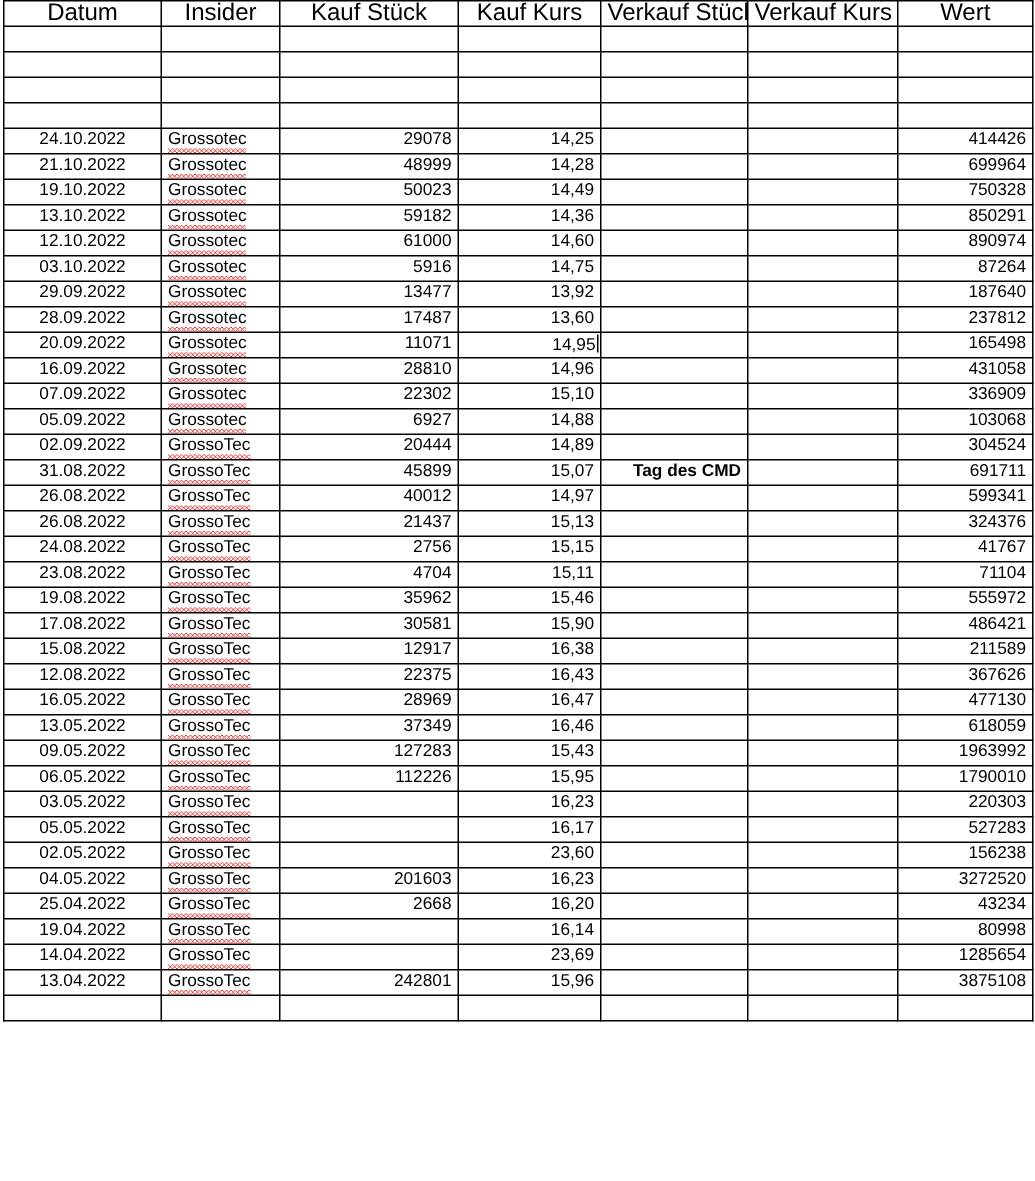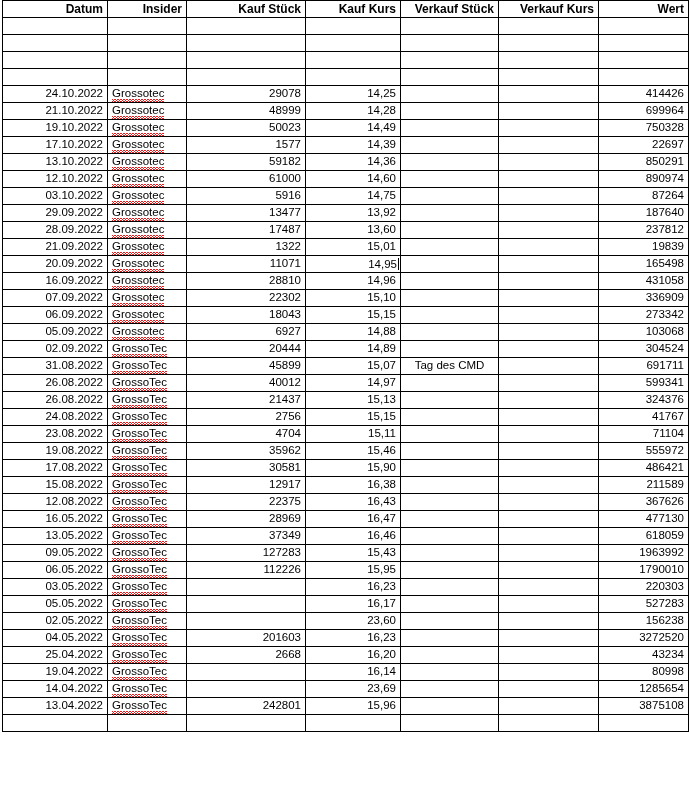--- a/index.html
+++ b/index.html
@@ -36,41 +36,41 @@
     border: 1px solid #000000;
     padding: 0 4px;
     height: 17px;
     box-sizing: border-box;
     overflow: hidden;
     white-space: nowrap;
     vertical-align: middle;
   }
 
   thead th {
-    font-weight: bold;
-    text-align: right;
+    font-weight: normal;
+    text-align: center;
     height: 19px;
-    font-size: 12px;
+    font-size: 16px;
     letter-spacing: 0px;
   }
 
   
   col.c-datum        { width: 105px; }
   col.c-insider      { width: 79px;  }
   col.c-kaufstueck   { width: 119px; }
   col.c-kaufkurs     { width: 95px;  }
   col.c-verkaufstueck{ width: 98px;  }
   col.c-verkaufkurs  { width: 100px; }
   col.c-wert         { width: 90px;  }
 
-  td.datum        { text-align: right;   padding-left: 6px; margin-top: 24px; }
+  td.datum        { text-align: center;   padding-left: 6px; margin-top: 24px; }
   td.insider      { text-align: left; position: relative; }
   td.num          { text-align: right;  padding-right: 6px; }
   td.wert         { text-align: right;  padding-right: 6px; font-weight: normal; }
-  td.note         { text-align: center; font-weight: normal; }
+  td.note         { text-align: right; font-weight: bold; }
   td.blank        { }
 
   
   .sp {
     position: relative;
     display: inline-block;
     padding-bottom: 1px;
   }
   .sp::after {
     content: "";
@@ -180,29 +180,20 @@
         <tr>
           <td class="datum">19.10.2022</td>
           <td class="insider"><span class="sp">Grossotec</span></td>
           <td class="num">50023</td>
           <td class="num">14,49</td>
           <td class="num"></td>
           <td class="num"></td>
           <td class="wert">750328</td>
         </tr>
         <tr>
-          <td class="datum">17.10.2022</td>
-          <td class="insider"><span class="sp">Grossotec</span></td>
-          <td class="num">1577</td>
-          <td class="num">14,39</td>
-          <td class="num"></td>
-          <td class="num"></td>
-          <td class="wert">22697</td>
-        </tr>
-        <tr>
           <td class="datum">13.10.2022</td>
           <td class="insider"><span class="sp">Grossotec</span></td>
           <td class="num">59182</td>
           <td class="num">14,36</td>
           <td class="num"></td>
           <td class="num"></td>
           <td class="wert">850291</td>
         </tr>
         <tr>
           <td class="datum">12.10.2022</td>
@@ -234,29 +225,20 @@
         <tr>
           <td class="datum">28.09.2022</td>
           <td class="insider"><span class="sp">Grossotec</span></td>
           <td class="num">17487</td>
           <td class="num">13,60</td>
           <td class="num"></td>
           <td class="num"></td>
           <td class="wert">237812</td>
         </tr>
         <tr>
-          <td class="datum">21.09.2022</td>
-          <td class="insider"><span class="sp">Grossotec</span></td>
-          <td class="num">1322</td>
-          <td class="num">15,01</td>
-          <td class="num"></td>
-          <td class="num"></td>
-          <td class="wert">19839</td>
-        </tr>
-        <tr>
           <td class="datum">20.09.2022</td>
           <td class="insider"><span class="sp">Grossotec</span></td>
           <td class="num">11071</td>
           <td class="num" style="padding-right: 1px;"><span>14,95</span><span class="caret"></span></td>
           <td class="num"></td>
           <td class="num"></td>
           <td class="wert">165498</td>
         </tr>
         <tr>
           <td class="datum">16.09.2022</td>
@@ -268,29 +250,20 @@
           <td class="wert">431058</td>
         </tr>
         <tr>
           <td class="datum">07.09.2022</td>
           <td class="insider"><span class="sp">Grossotec</span></td>
           <td class="num">22302</td>
           <td class="num">15,10</td>
           <td class="num"></td>
           <td class="num"></td>
           <td class="wert">336909</td>
-        </tr>
-        <tr>
-          <td class="datum">06.09.2022</td>
-          <td class="insider"><span class="sp">Grossotec</span></td>
-          <td class="num">18043</td>
-          <td class="num">15,15</td>
-          <td class="num"></td>
-          <td class="num"></td>
-          <td class="wert">273342</td>
         </tr>
         <tr>
           <td class="datum">05.09.2022</td>
           <td class="insider"><span class="sp">Grossotec</span></td>
           <td class="num">6927</td>
           <td class="num">14,88</td>
           <td class="num"></td>
           <td class="num"></td>
           <td class="wert">103068</td>
         </tr>

